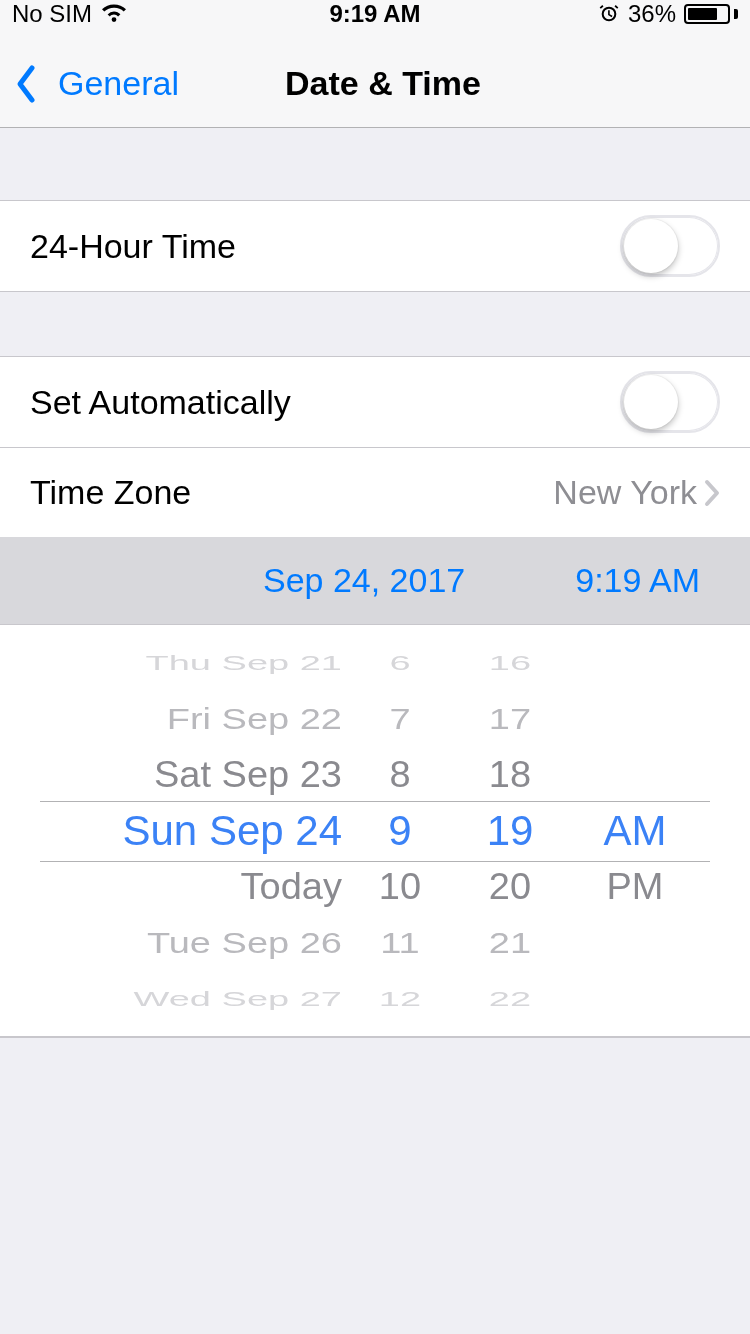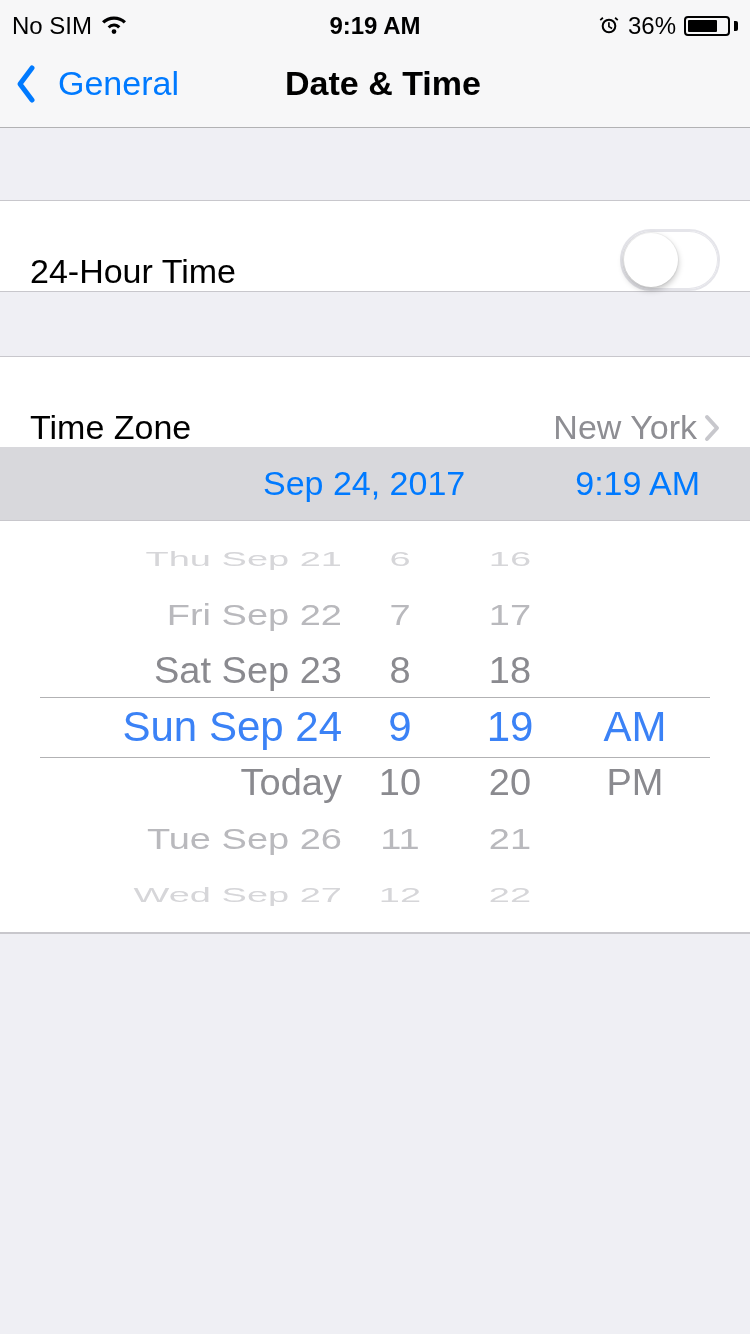--- a/index.html
+++ b/index.html
@@ -8,21 +8,21 @@
     font-family: -apple-system, "Helvetica Neue", Helvetica, Arial, sans-serif;
     background: #efeff4;
     color: #000;
     -webkit-font-smoothing: antialiased;
   }
 
   
   .status-bar {
     height: 40px;
     display: flex;
-    align-items: flex-end;
+    align-items: flex-start;
     justify-content: space-between;
     padding: 0 12px;
     font-size: 24px;
     font-weight: 400;
     background: #f7f7f8;
   }
   .status-left, .status-right { display: flex; align-items: center; gap: 8px; }
   .status-center { position:absolute; left:0; right:0; text-align:center; font-weight:600; pointer-events:none;}
   .wifi-icon svg, .alarm-icon svg { display:block; }
   .battery {
@@ -55,38 +55,38 @@
 
   
   .group { margin-top:70px; background:#fff; border-top:1px solid #c8c7cc; border-bottom:1px solid #c8c7cc; }
   .group.first { margin-top:72px; }
   .group.second { margin-top:64px; }
   .cell {
     min-height:90px; display:flex; align-items:center; justify-content:space-between;
     padding:0 30px; font-size:34px;
     border-top:1px solid #c8c7cc;
   }
-  .cell:first-child { border-top:none;align-items:flex-end; }
+  .cell:first-child { border-top:none; }
   .cell .left { color:#000; }
   .cell .right { display:flex; align-items:center; gap:7px; color:#8e8e93; }
   .cell .disclosure svg { display:block; }
 
   
   .switch {
     width:100px; height:62px; border-radius:31px; background:#fff;
     border:2px solid #e5e5ea; position:relative; box-shadow: inset 0 0 0 1px #e5e5ea;
   }
   .switch-knob {
     position:absolute; left:2px; top:2px; width:54px; height:54px; border-radius:50%;
     background:#fff; box-shadow:0 3px 6px rgba(0,0,0,0.25), 0 0 0 1px rgba(0,0,0,0.04);
   }
 
   
   .datetime-header {
-    background:#d8d8dc; height:74px; display:flex; align-items:center;
+    background:#d8d8dc; height:88px; display:flex; align-items:center;
     justify-content:flex-end; gap:110px; padding-right:50px;
     color:#007aff; font-size:34px; border-bottom:1px solid #c8c7cc;
   }
 
   
   .picker-wrap { background:#fff; height:412px; border-bottom:1px solid #c8c7cc; overflow:hidden; position:relative;}
   .picker {
     display:flex; height:100%; align-items:stretch; padding:0 50px;
   }
   .picker-col { position:relative; overflow:hidden; }
@@ -155,20 +155,28 @@
     <div class="left">24-Hour Time</div>
     <div class="right">
       <div class="switch">
           <div class="switch-knob"></div>
         </div>
     </div>
   </div>
 </div>
 
 <div class="group second">
+  <div class="cell">
+    <div class="left">Set Automatically</div>
+    <div class="right">
+      <div class="switch">
+          <div class="switch-knob"></div>
+        </div>
+    </div>
+  </div>
   <div class="cell">
     <div class="left">Time Zone</div>
     <div class="right">
       <span>New York</span>
       <span class="disclosure">
         <svg width="16" height="28" viewBox="0 0 16 28">
             <polyline points="3,3 13,14 3,25" fill="none" stroke="#c7c7cc" stroke-width="4" stroke-linecap="round" stroke-linejoin="round"></polyline>
           </svg>
       </span>
     </div>

